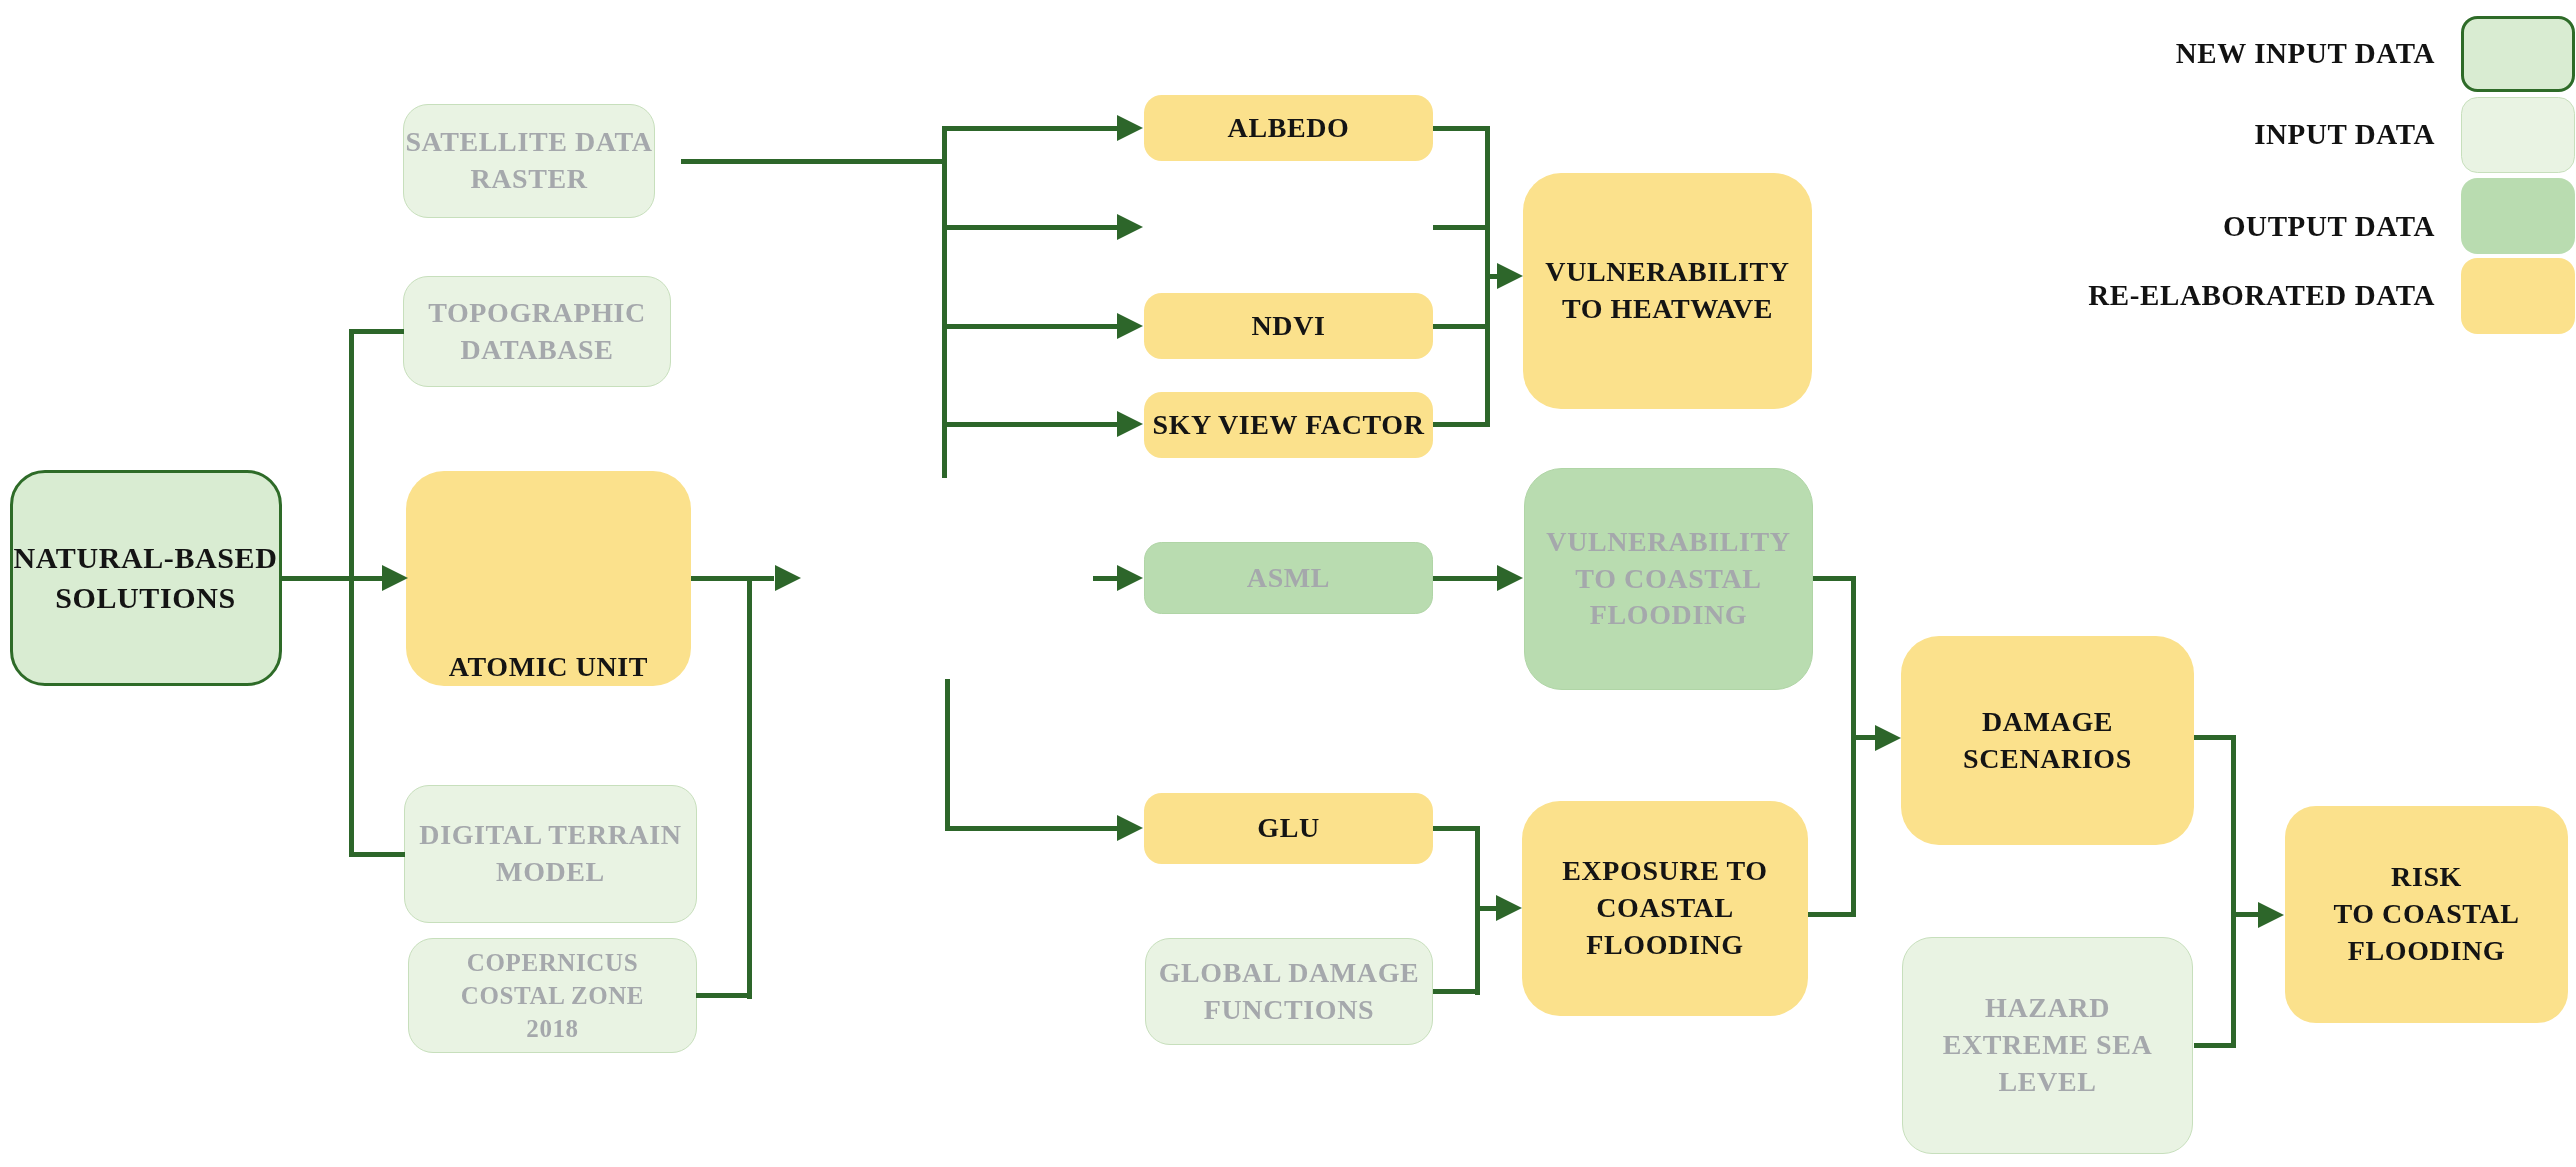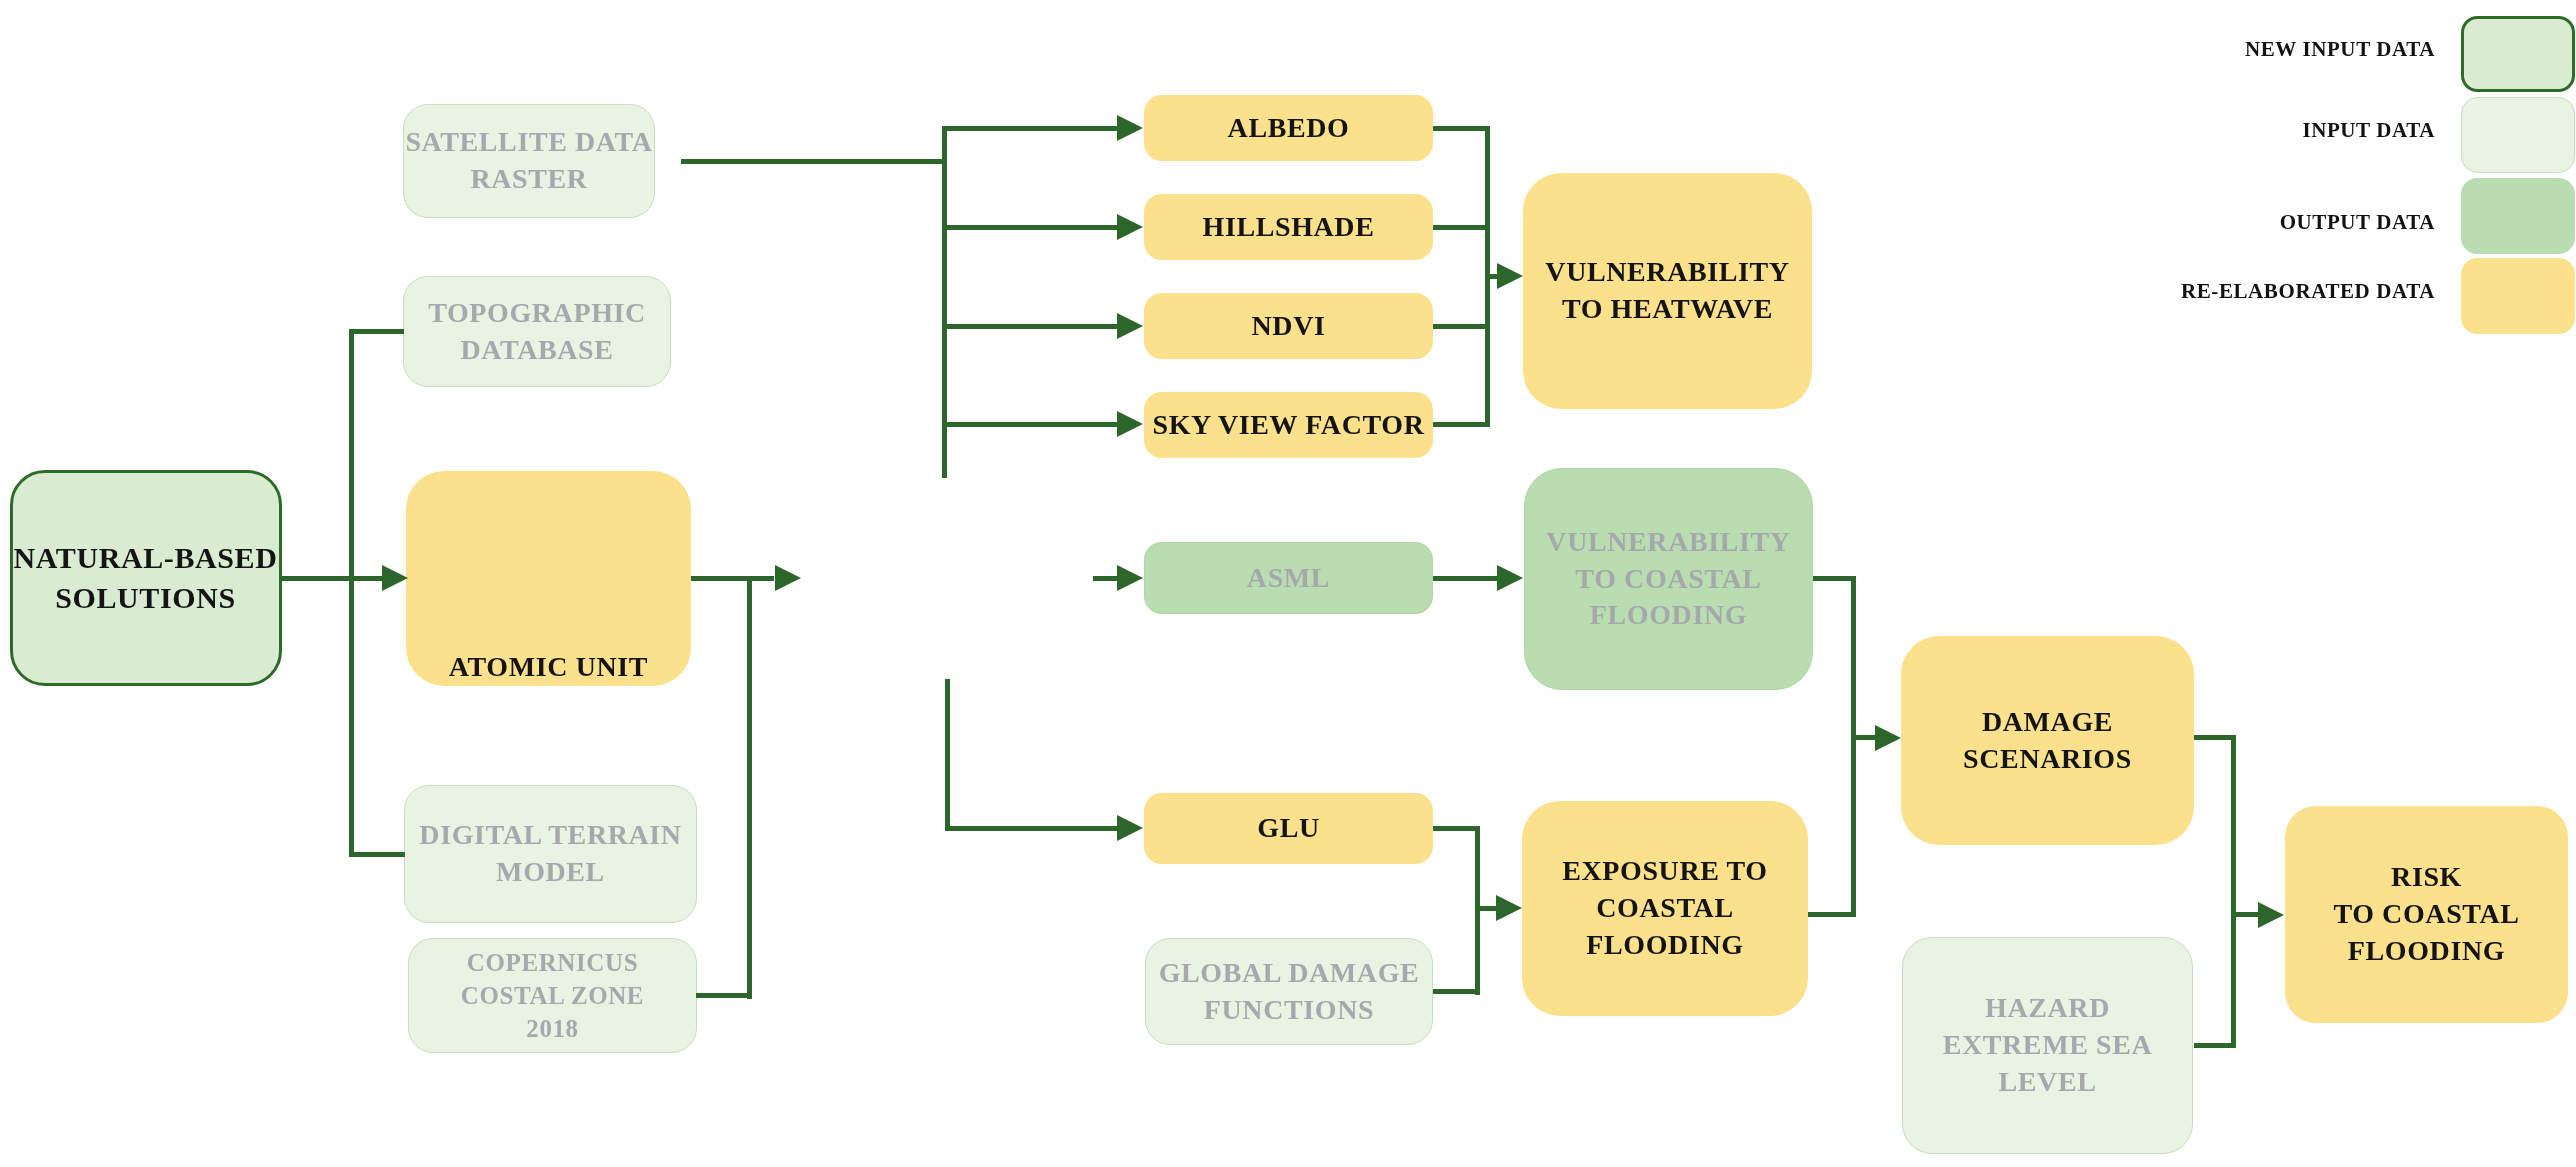--- a/index.html
+++ b/index.html
@@ -18,21 +18,21 @@
   .node.input .lbl{color:var(--gray-text,#a5a8ac);}
   .node.output{background:var(--output-fill,#b9dcb0);border:1.9px solid #b0d5a6;}
   .node.output .lbl{color:var(--gray-text,#a5a8ac);}
   .node.yellow{background:var(--yellow-fill,#fbe18c);border:none;}
   .node.yellow .lbl{color:var(--black-text,#141414);}
   .hl,.vl{position:absolute;background:var(--line-green,#2d662a);}
   .arr{position:absolute;width:0;height:0;
        border-top:13.3px solid transparent;border-bottom:13.3px solid transparent;
        border-left:26.5px solid var(--line-green,#2d662a);}
   .legend-label{position:absolute;left:1832px;width:603px;text-align:right;
-       font-weight:bold;font-size:21px;letter-spacing:0.6px;color:#121212;}
+       font-weight:bold;font-size:29px;letter-spacing:0.6px;color:#121212;}
   .legend-swatch{position:absolute;left:2461px;width:114px;height:76px;
        border-radius:16.4px;box-sizing:border-box;}
   .sw-new-input{background:var(--new-input-fill,#d9ecd2);
        border:3.8px solid var(--new-input-border,#2e6b28);}
   .sw-input{background:var(--input-fill,#e9f3e3);
        border:1.9px solid var(--input-border,#c7dfbc);}
   .sw-output{background:var(--output-fill,#b9dcb0);}
   .sw-re{background:var(--yellow-fill,#fbe18c);}
 </style>
 </head>
@@ -59,23 +59,20 @@
       <span class="lbl">DIGITAL TERRAIN
 MODEL</span>
     </div>
   <div class="node input" style="left:408px;top:938px;width:289px;height:115px;border-radius:25px;">
       <span class="lbl" style="font-size:25px;">COPERNICUS
 COSTAL ZONE
 2018</span>
     </div>
   <div class="node yellow" style="left:1144px;top:95px;width:289px;height:66px;border-radius:17.7px;">
       <span class="lbl">ALBEDO</span>
-    </div>
-  <div class="node yellow" style="left:1144px;top:194px;width:289px;height:66px;border-radius:17.7px;">
-      <span class="lbl">HILLSHADE</span>
     </div>
   <div class="node yellow" style="left:1144px;top:293px;width:289px;height:66px;border-radius:17.7px;">
       <span class="lbl">NDVI</span>
     </div>
   <div class="node yellow" style="left:1144px;top:392px;width:289px;height:66px;border-radius:17.7px;">
       <span class="lbl">SKY VIEW FACTOR</span>
     </div>
   <div class="node yellow" style="left:1523px;top:173px;width:289px;height:236px;border-radius:38px;">
       <span class="lbl">VULNERABILITY
 TO HEATWAVE</span>

